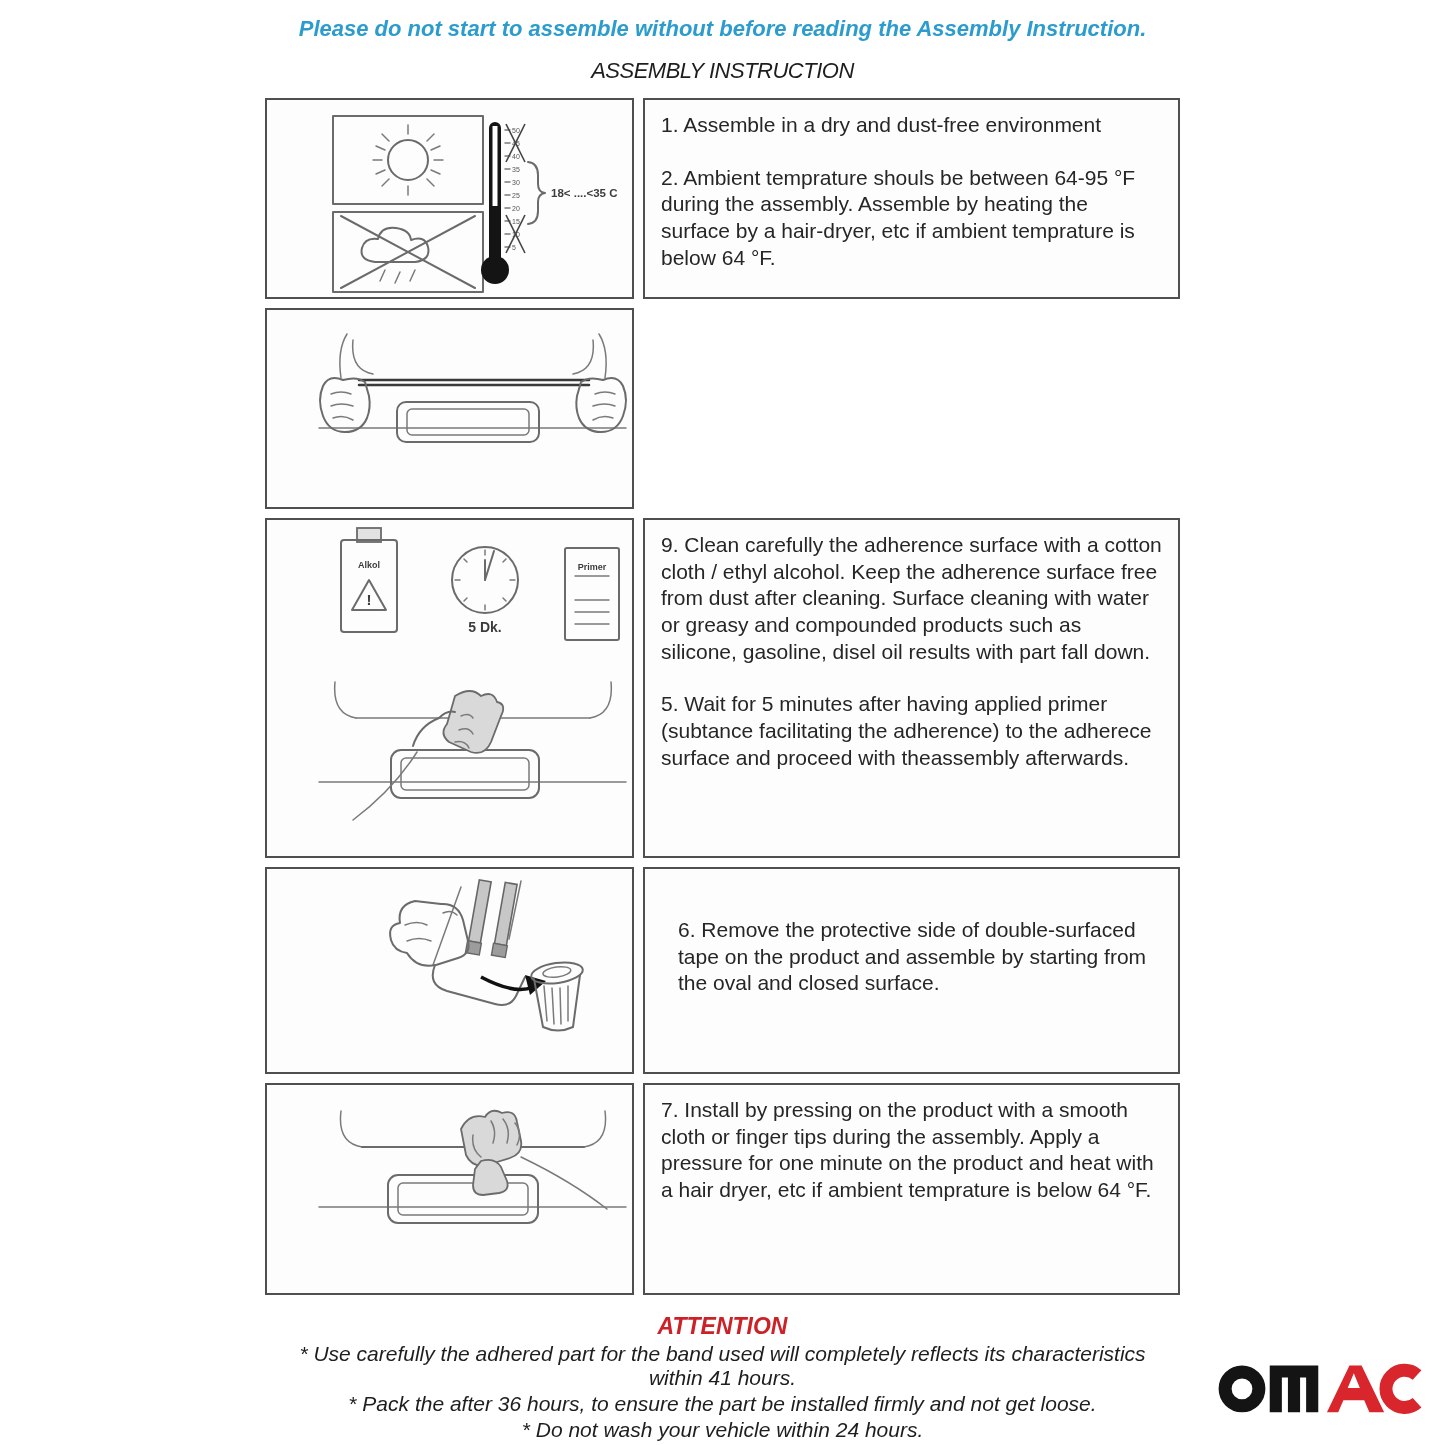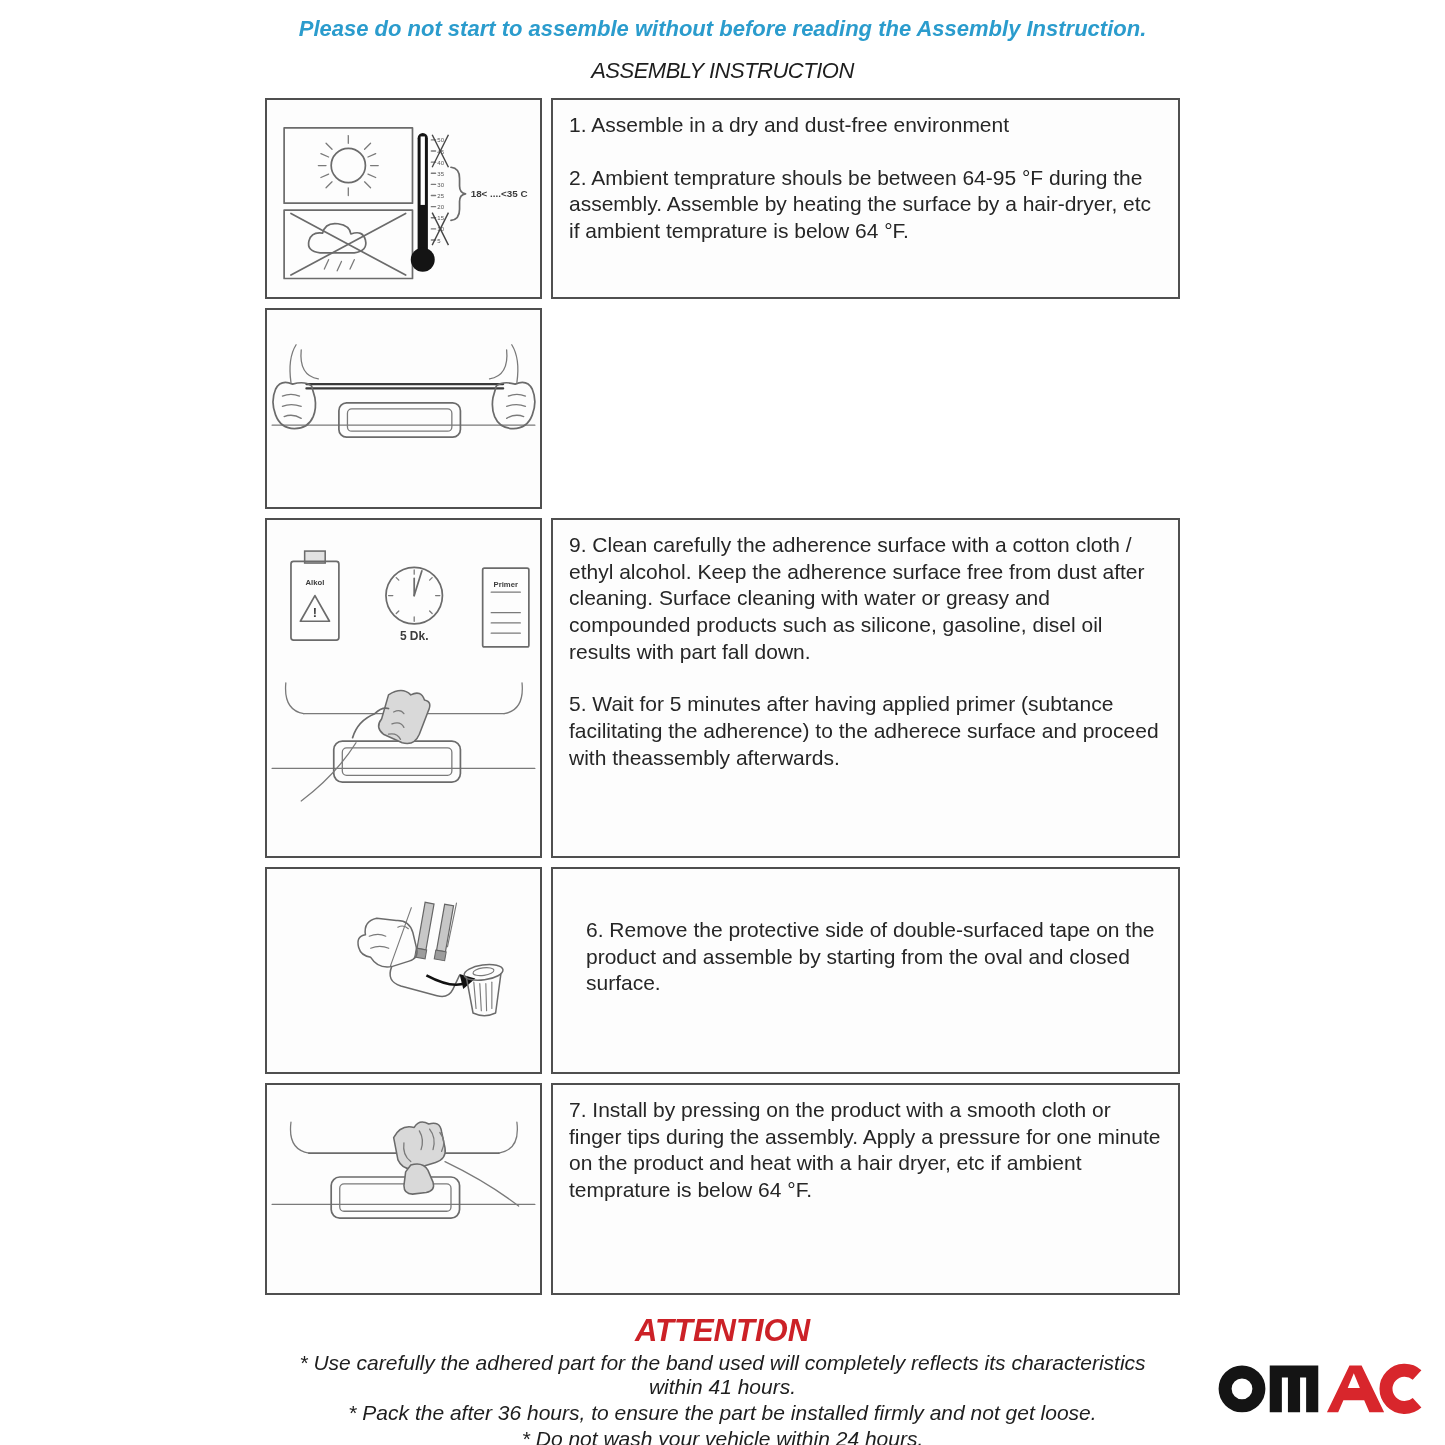--- a/index.html
+++ b/index.html
@@ -31,37 +31,37 @@
     text-align:center;
     margin:16px auto 14px;
     font-style:italic;font-weight:normal;
     font-size:22px;
     letter-spacing:-0.5px;
     color:#1d1d1d;
   }
   .grid{width:915px;margin:0 auto;display:flex;flex-direction:column;gap:9px;}
   .row{display:flex;gap:9px;}
   .cell{border:2px solid var(--border);background:#fdfdfd;}
-  .illus{width:277px;flex:none;display:flex;align-items:center;justify-content:flex-end;overflow:hidden;}
+  .illus{width:369px;flex:none;display:flex;align-items:center;justify-content:flex-end;overflow:hidden;}
   .txt{flex:1;padding:12px 16px;font-size:21px;line-height:1.27;color:#262626;}
   .txt p{margin:0 0 26px 0;}
   .txt p:last-child{margin-bottom:0;}
   .h200{height:201px;} .h340{height:340px;} .h207{height:207px;padding-left:33px;} .h210{height:212px;}
   .pad-top-lg p:first-child{margin-top:52px;}
   .pad-top-md p:first-child{margin-top:36px;}
   svg{display:block;}
   .ln{stroke:var(--line-art);stroke-width:2;fill:none;stroke-linecap:round;stroke-linejoin:round;}
   .ln-dark{stroke:#3a3a3a;stroke-width:2.5;fill:none;stroke-linecap:round;}
   .ln-thin{stroke:#7a7a7a;stroke-width:1.5;fill:none;stroke-linecap:round;}
   .fill-gray{fill:#d9d9d9;stroke:#6b6b6b;stroke-width:1.8;stroke-linejoin:round;}
   .svg-label{font-family:"Liberation Sans",sans-serif;font-weight:bold;fill:#3c3c3c;}
   .attention{margin-top:18px;text-align:center;font-style:italic;}
   .attention-title{
     color:var(--attention-red);
-    font-weight:bold;font-size:31px;font-style:italic;
+    font-weight:bold;font-size:23px;font-style:italic;
   }
   .note{font-size:21px;margin:2px auto;max-width:900px;color:#1e1e1e;}
   .logo{position:absolute;right:10px;bottom:18px;width:230px;height:78px;}
   .sr{position:absolute;width:1px;height:1px;overflow:hidden;clip:rect(0 0 0 0);}
 </style>
 </head>
 <body>
 
 <div class="warning">Please do not start to assemble without before reading the Assembly Instruction.</div>
 <div class="page-title">ASSEMBLY INSTRUCTION</div>

